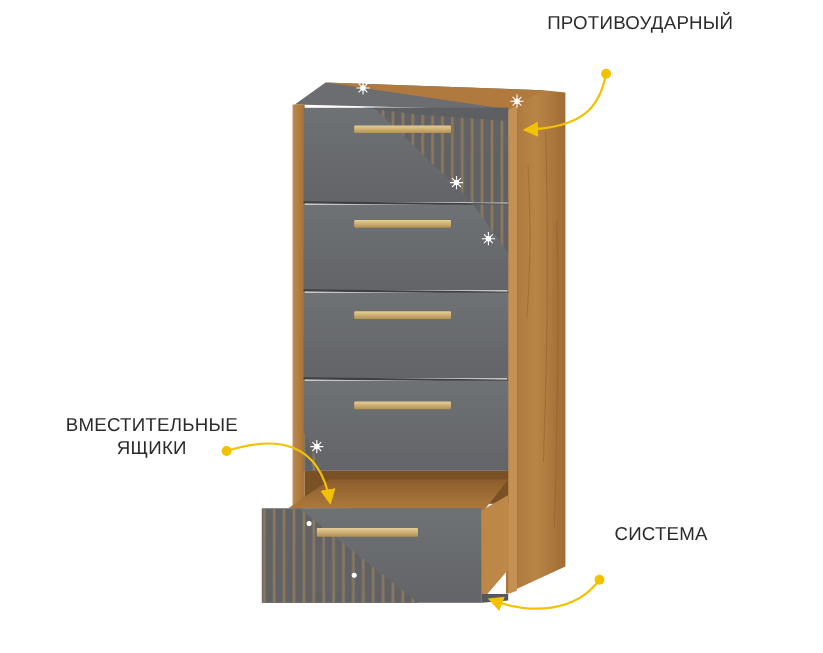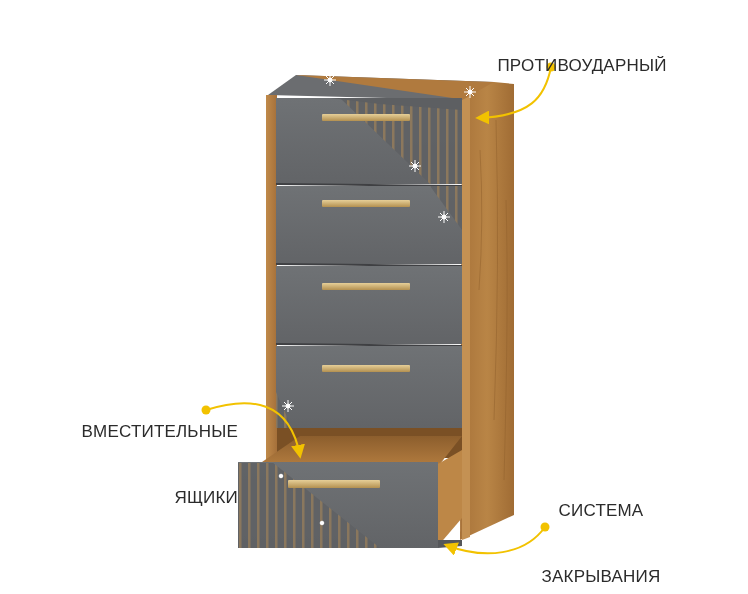--- a/index.html
+++ b/index.html
@@ -8,24 +8,24 @@
     .label {
       position: absolute;
       color: #2b2b2b;
       font-family: "Liberation Sans", sans-serif;
       font-size: 17px;
       line-height: 21px;
       text-align: center;
       letter-spacing: 0.2px;
       white-space: nowrap;
     }
-    .label span { display: block; margin-top: 45px; }
+    .label span { display: block; }
     #label-pvc { left: 482px; top: 10px; width: 200px; }
-    #label-drawers { left: 38px; top: 376px; width: 200px; text-align: right; }
-    #label-soft { left: 526px; top: 455px; width: 150px; }
+    #label-drawers { left: 38px; top: 376px; width: 200px; }
+    #label-soft { left: 526px; top: 475px; width: 150px; }
   </style>
 </head>
 <body>
 
 <svg class="canvas" viewBox="0 0 748 594" xmlns="http://www.w3.org/2000/svg">
   <defs>
     <linearGradient id="oakSide" x1="0" x2="1" y1="0" y2="0">
       <stop offset="0" stop-color="#a8733a"></stop>
       <stop offset="0.5" stop-color="#b98546"></stop>
       <stop offset="1" stop-color="#a06c34"></stop>
@@ -167,14 +167,13 @@
   <span>ПРОТИВОУДАРНЫЙ</span>
 </div>
 
 <div class="label" id="label-drawers">
   <span>ВМЕСТИТЕЛЬНЫЕ</span>
   <span>ЯЩИКИ</span>
 </div>
 
 <div class="label" id="label-soft">
   <span>СИСТЕМА</span>
-  <span>ЗАКРЫВАНИЯ</span>
 </div>
 
 </body></html>

